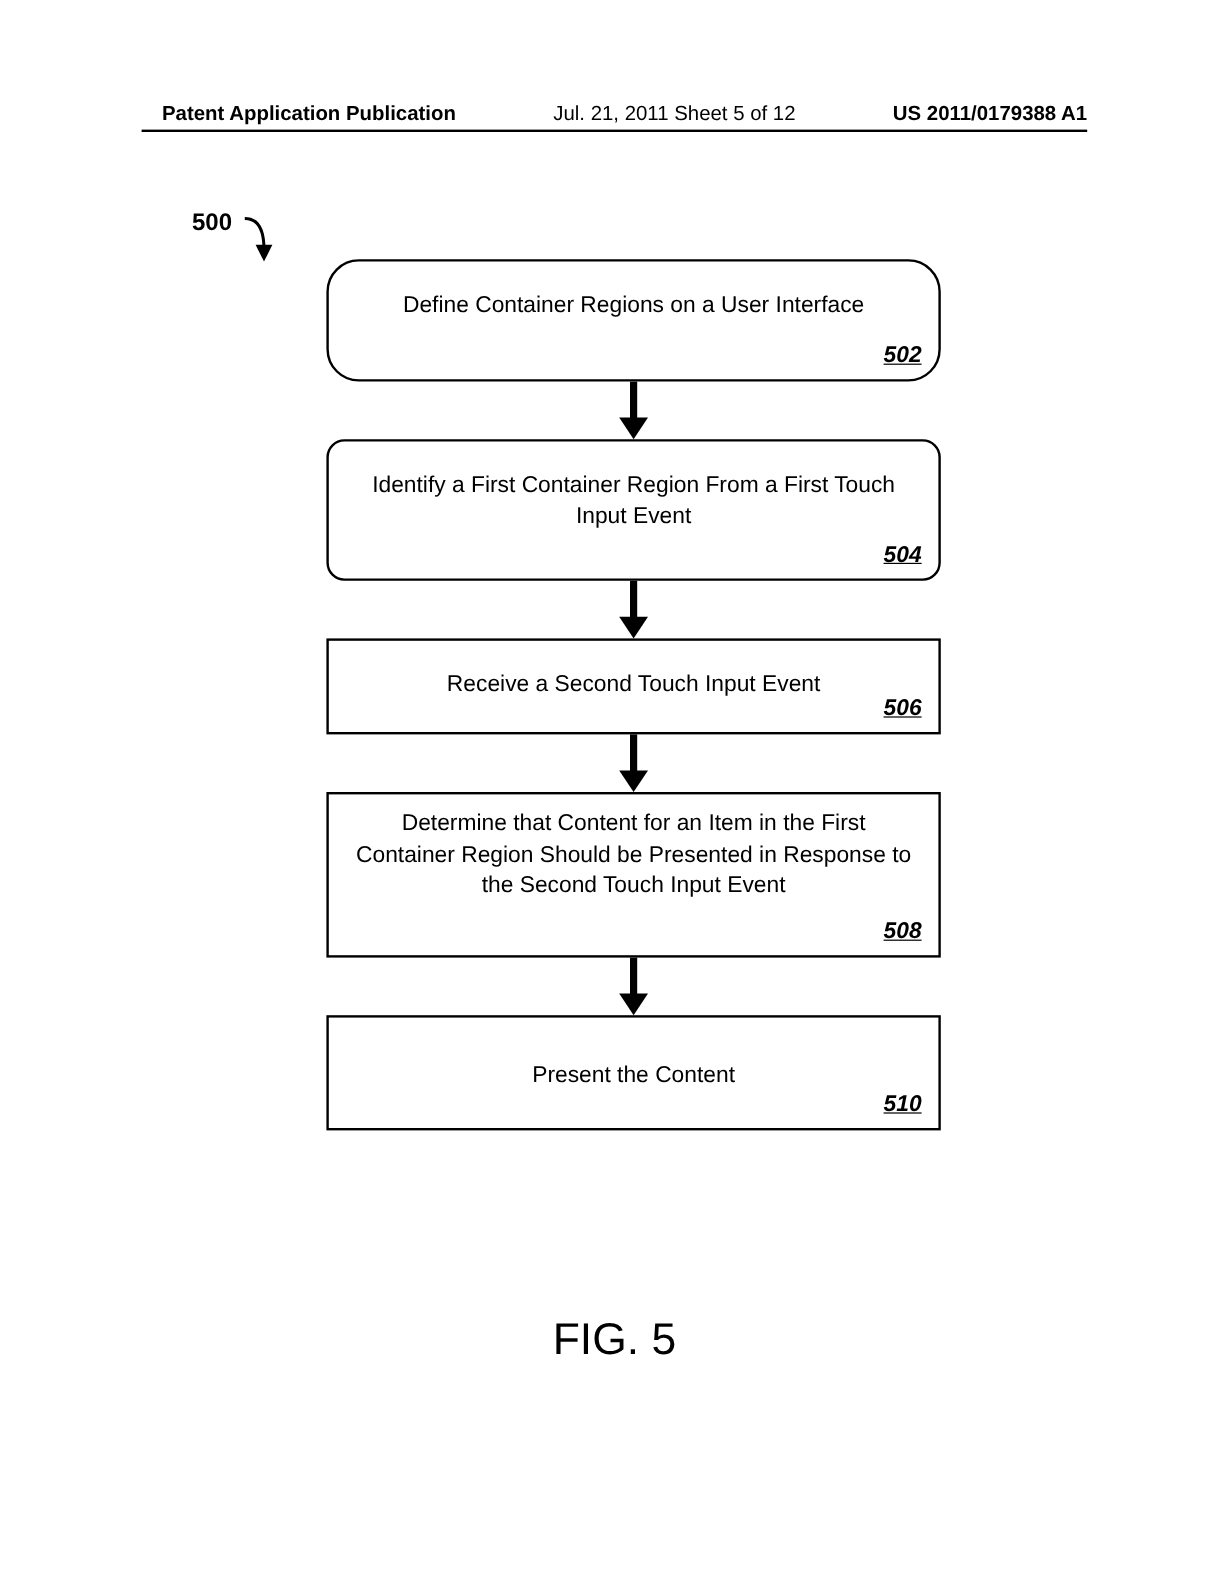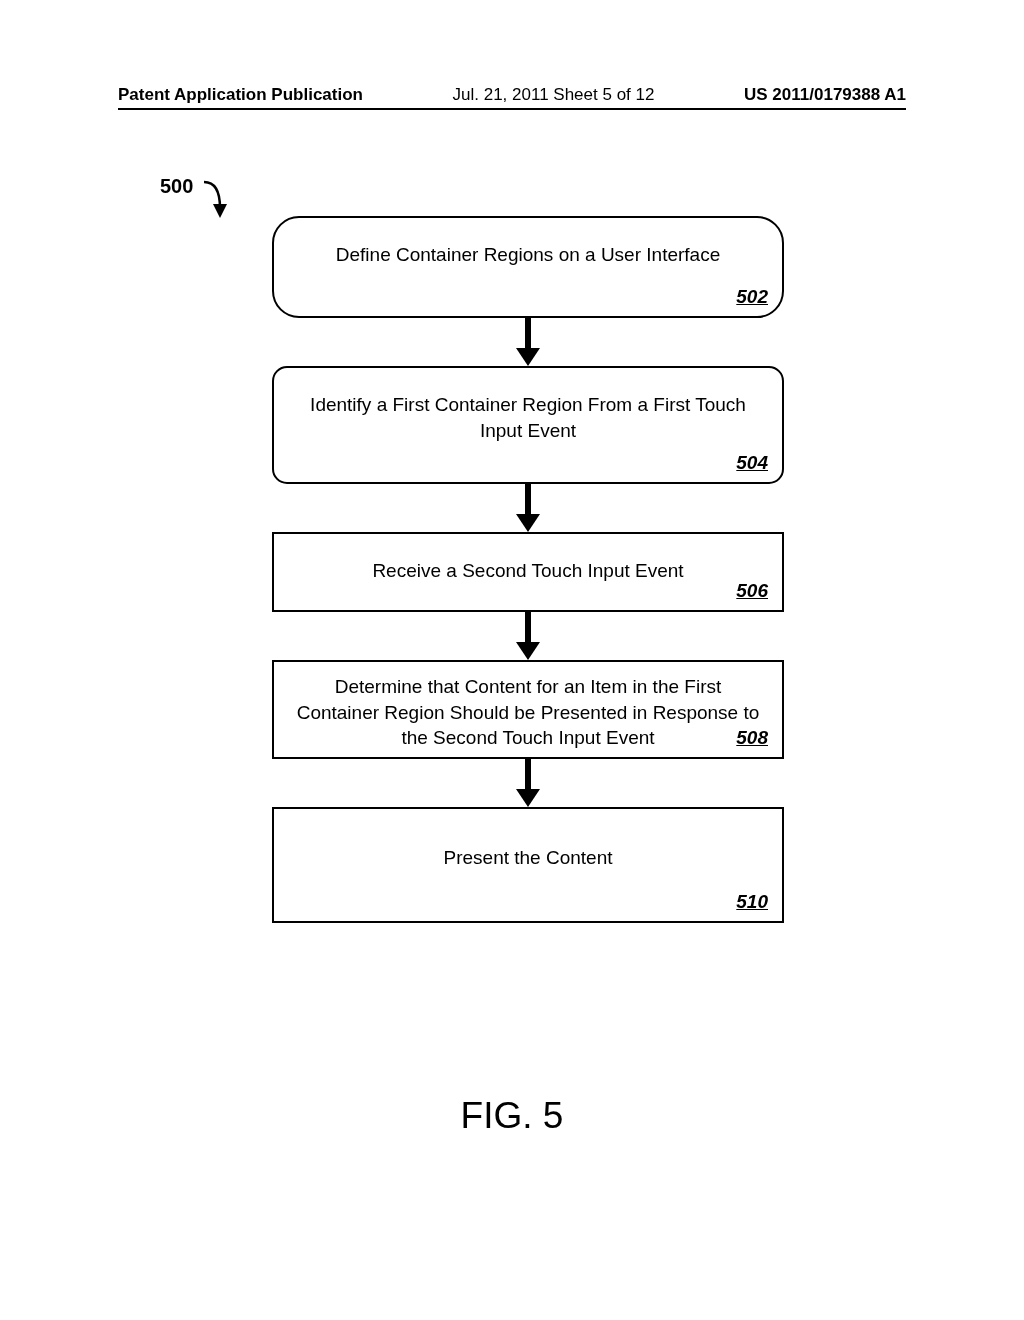--- a/index.html
+++ b/index.html
@@ -6,21 +6,21 @@
   body {
     font-family: Arial, Helvetica, sans-serif;
     background: #fff;
     width: 1024px;
     height: 1320px;
     position: relative;
   }
   .page-header {
     position: absolute;
     top: 85px;
-    left: 0;
+    left: 17px;
     right: 0;
     display: flex;
     justify-content: space-between;
     padding: 0 118px;
     font-size: 17px;
   }
   .page-header .left { font-weight: bold; }
   .page-header .mid { }
   .page-header .right { font-weight: bold; }
   .hr {
@@ -137,30 +137,30 @@
   <div class="step" style="height:80px;">
     <span>Receive a Second Touch Input Event</span>
     <span class="ref">506</span>
   </div>
 
   <div class="arrow">
     <div class="shaft"></div>
       <div class="head"></div>
   </div>
 
-  <div class="step" style="height:99px; padding-top:12px;">
+  <div class="step" style="height:138px; padding-top:12px;">
     <span>Determine that Content for an Item in the First Container Region Should be Presented in Response to the Second Touch Input Event</span>
     <span class="ref">508</span>
   </div>
 
   <div class="arrow">
     <div class="shaft"></div>
       <div class="head"></div>
   </div>
 
-  <div class="step" style="height:116px; padding-top:36px;">
+  <div class="step" style="height:96px; padding-top:36px;">
     <span>Present the Content</span>
     <span class="ref">510</span>
   </div>
 
 </div>
 
 <div class="fig-label">FIG. 5</div>
 
 </body></html>

